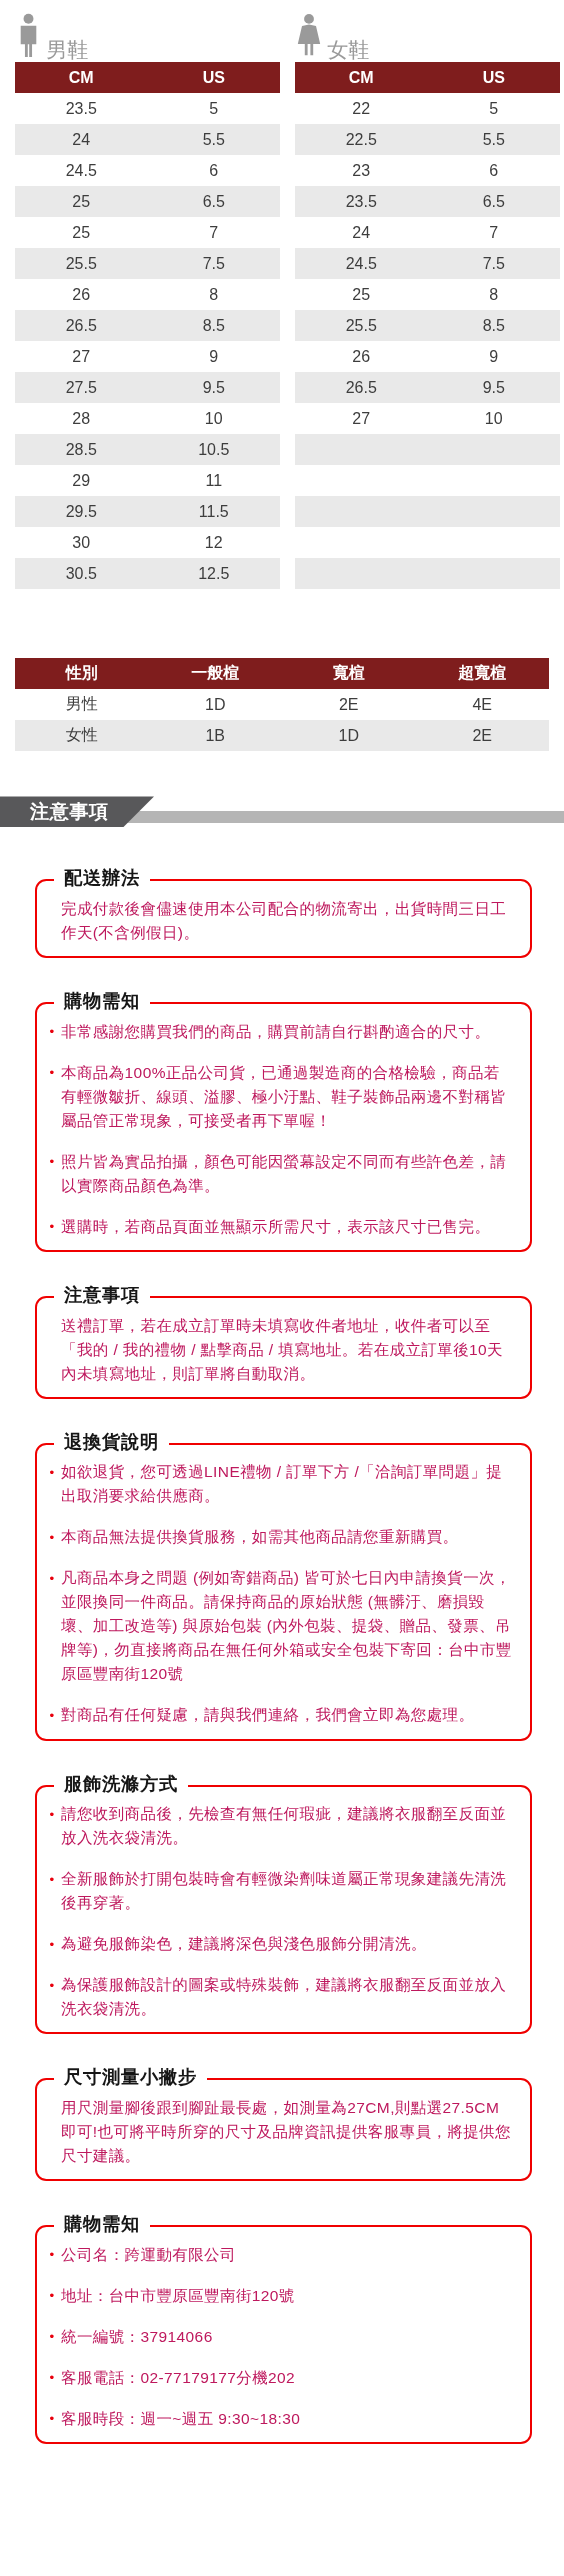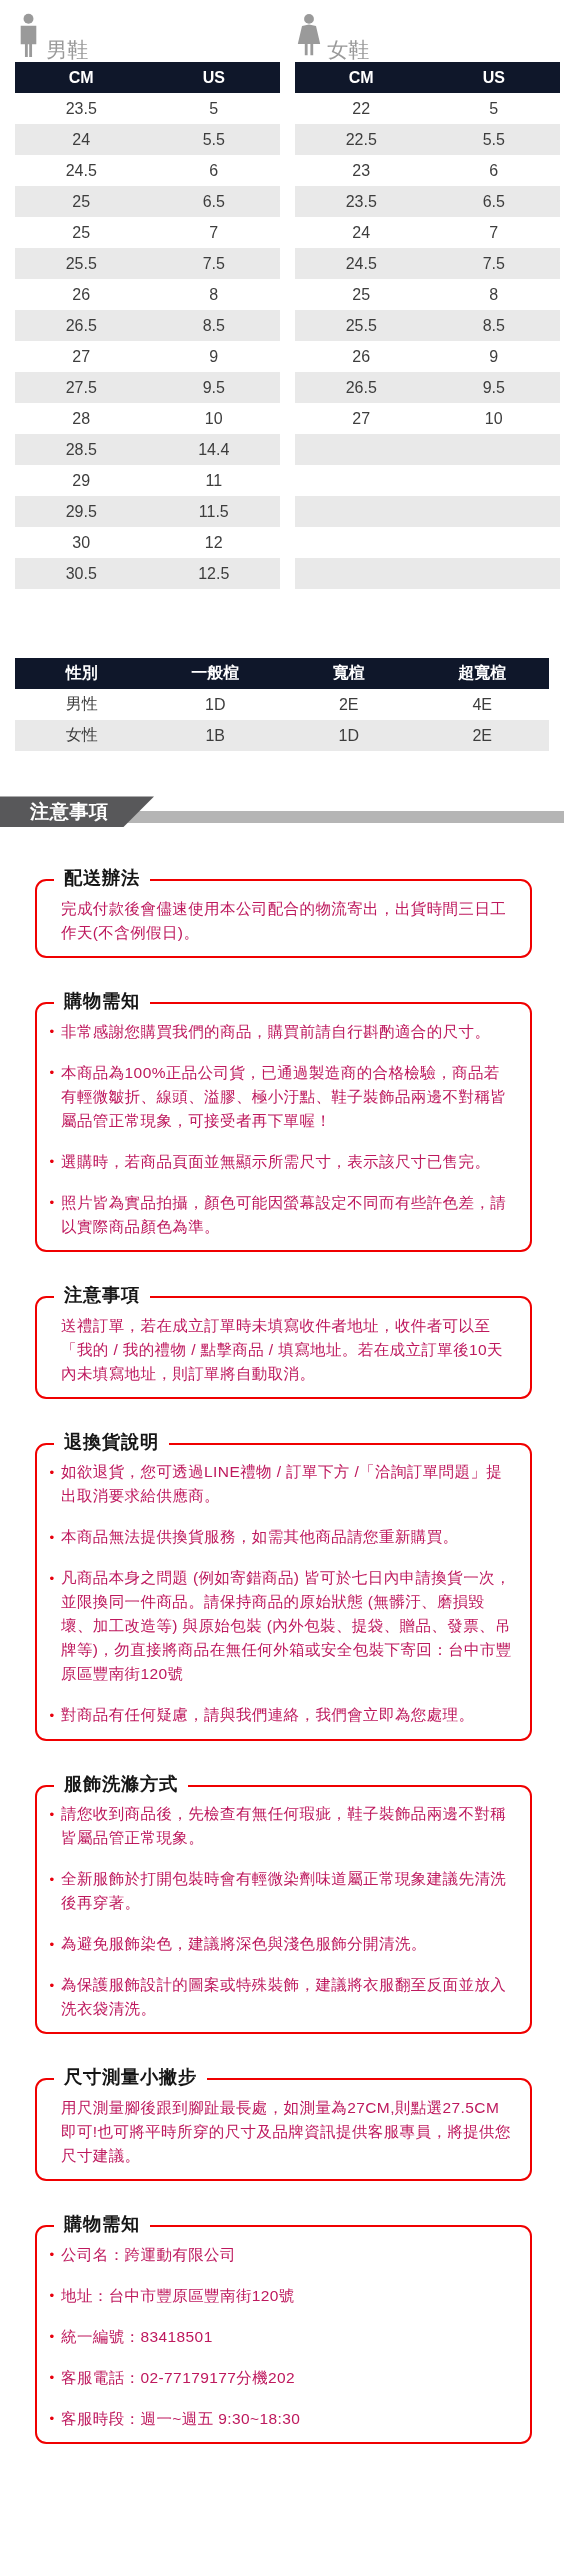--- a/index.html
+++ b/index.html
@@ -16,21 +16,21 @@
   .table-caption {
     display:flex; align-items:flex-end; gap:4.2px;
     height:47px; margin-bottom:2.8px;
     color:#9a9a9a; font-size:21px; line-height:21px;
   }
   .person-icon { display:block; }
   table.size-table, table.width-table {
     border-collapse:collapse; table-layout:fixed; width:100%;
   }
   table.size-table th, table.width-table th {
-    background:#0f172a; color:#ffffff; font-weight:bold;
+    background:#7f1d1d; color:#ffffff; font-weight:bold;
     font-size:16px; height:31px; text-align:center; padding:0;
   }
   table.size-table td, table.width-table td {
     height:31px; text-align:center; font-size:16px; color:#3d3d3d; padding:0;
     font-weight:normal;
   }
   table.size-table tbody tr:nth-child(even) td,
   table.width-table tbody tr:nth-child(even) td { background:#e9e9e9; }
 
   
@@ -138,21 +138,21 @@
             <tr>
               <td>27.5</td>
               <td>9.5</td>
             </tr>
             <tr>
               <td>28</td>
               <td>10</td>
             </tr>
             <tr>
               <td>28.5</td>
-              <td>14.4</td>
+              <td>10.5</td>
             </tr>
             <tr>
               <td>29</td>
               <td>11</td>
             </tr>
             <tr>
               <td>29.5</td>
               <td>11.5</td>
             </tr>
             <tr>
@@ -293,50 +293,50 @@
 
   <div class="sections">
       <section class="info-box">
         <span class="legend">配送辦法</span>
         <div class="para">完成付款後會儘速使用本公司配合的物流寄出，出貨時間三日工作天(不含例假日)。</div>
       </section>
       <section class="info-box">
         <span class="legend">購物需知</span>
         <div class="para bullet">非常感謝您購買我們的商品，購買前請自行斟酌適合的尺寸。</div>
         <div class="para bullet">本商品為100%正品公司貨，已通過製造商的合格檢驗，商品若有輕微皺折、線頭、溢膠、極小汙點、鞋子裝飾品兩邊不對稱皆屬品管正常現象，可接受者再下單喔！</div>
+        <div class="para bullet">照片皆為實品拍攝，顏色可能因螢幕設定不同而有些許色差，請以實際商品顏色為準。</div>
         <div class="para bullet">選購時，若商品頁面並無顯示所需尺寸，表示該尺寸已售完。</div>
-        <div class="para bullet">照片皆為實品拍攝，顏色可能因螢幕設定不同而有些許色差，請以實際商品顏色為準。</div>
       </section>
       <section class="info-box">
         <span class="legend">注意事項</span>
         <div class="para">送禮訂單，若在成立訂單時未填寫收件者地址，收件者可以至「我的 / 我的禮物 / 點擊商品 / 填寫地址。若在成立訂單後10天內未填寫地址，則訂單將自動取消。</div>
       </section>
       <section class="info-box">
         <span class="legend">退換貨說明</span>
         <div class="para bullet">如欲退貨，您可透過LINE禮物 / 訂單下方 /「洽詢訂單問題」提出取消要求給供應商。</div>
         <div class="para bullet">本商品無法提供換貨服務，如需其他商品請您重新購買。</div>
         <div class="para bullet">凡商品本身之問題 (例如寄錯商品) 皆可於七日內申請換貨一次，並限換同一件商品。請保持商品的原始狀態 (無髒汙、磨損毀壞、加工改造等) 與原始包裝 (內外包裝、提袋、贈品、發票、吊牌等)，勿直接將商品在無任何外箱或安全包裝下寄回：台中市豐原區豐南街120號</div>
         <div class="para bullet">對商品有任何疑慮，請與我們連絡，我們會立即為您處理。</div>
       </section>
       <section class="info-box">
         <span class="legend">服飾洗滌方式</span>
-        <div class="para bullet">請您收到商品後，先檢查有無任何瑕疵，鞋子裝飾品兩邊不對稱皆屬品管正常現象。</div>
+        <div class="para bullet">請您收到商品後，先檢查有無任何瑕疵，建議將衣服翻至反面並放入洗衣袋清洗。</div>
         <div class="para bullet">全新服飾於打開包裝時會有輕微染劑味道屬正常現象建議先清洗後再穿著。</div>
         <div class="para bullet">為避免服飾染色，建議將深色與淺色服飾分開清洗。</div>
         <div class="para bullet">為保護服飾設計的圖案或特殊裝飾，建議將衣服翻至反面並放入洗衣袋清洗。</div>
       </section>
       <section class="info-box">
         <span class="legend">尺寸測量小撇步</span>
         <div class="para">用尺測量腳後跟到腳趾最長處，如測量為27CM,則點選27.5CM即可!也可將平時所穿的尺寸及品牌資訊提供客服專員，將提供您尺寸建議。</div>
       </section>
       <section class="info-box">
         <span class="legend">購物需知</span>
         <div class="para bullet">公司名：跨運動有限公司</div>
         <div class="para bullet">地址：台中市豐原區豐南街120號</div>
-        <div class="para bullet">統一編號：83418501</div>
+        <div class="para bullet">統一編號：37914066</div>
         <div class="para bullet">客服電話：02-77179177分機202</div>
         <div class="para bullet">客服時段：週一~週五 9:30~18:30</div>
       </section>
     </div>
 
   <div class="bottom-spacer"></div>
 </div>
 
 
 </body></html>

